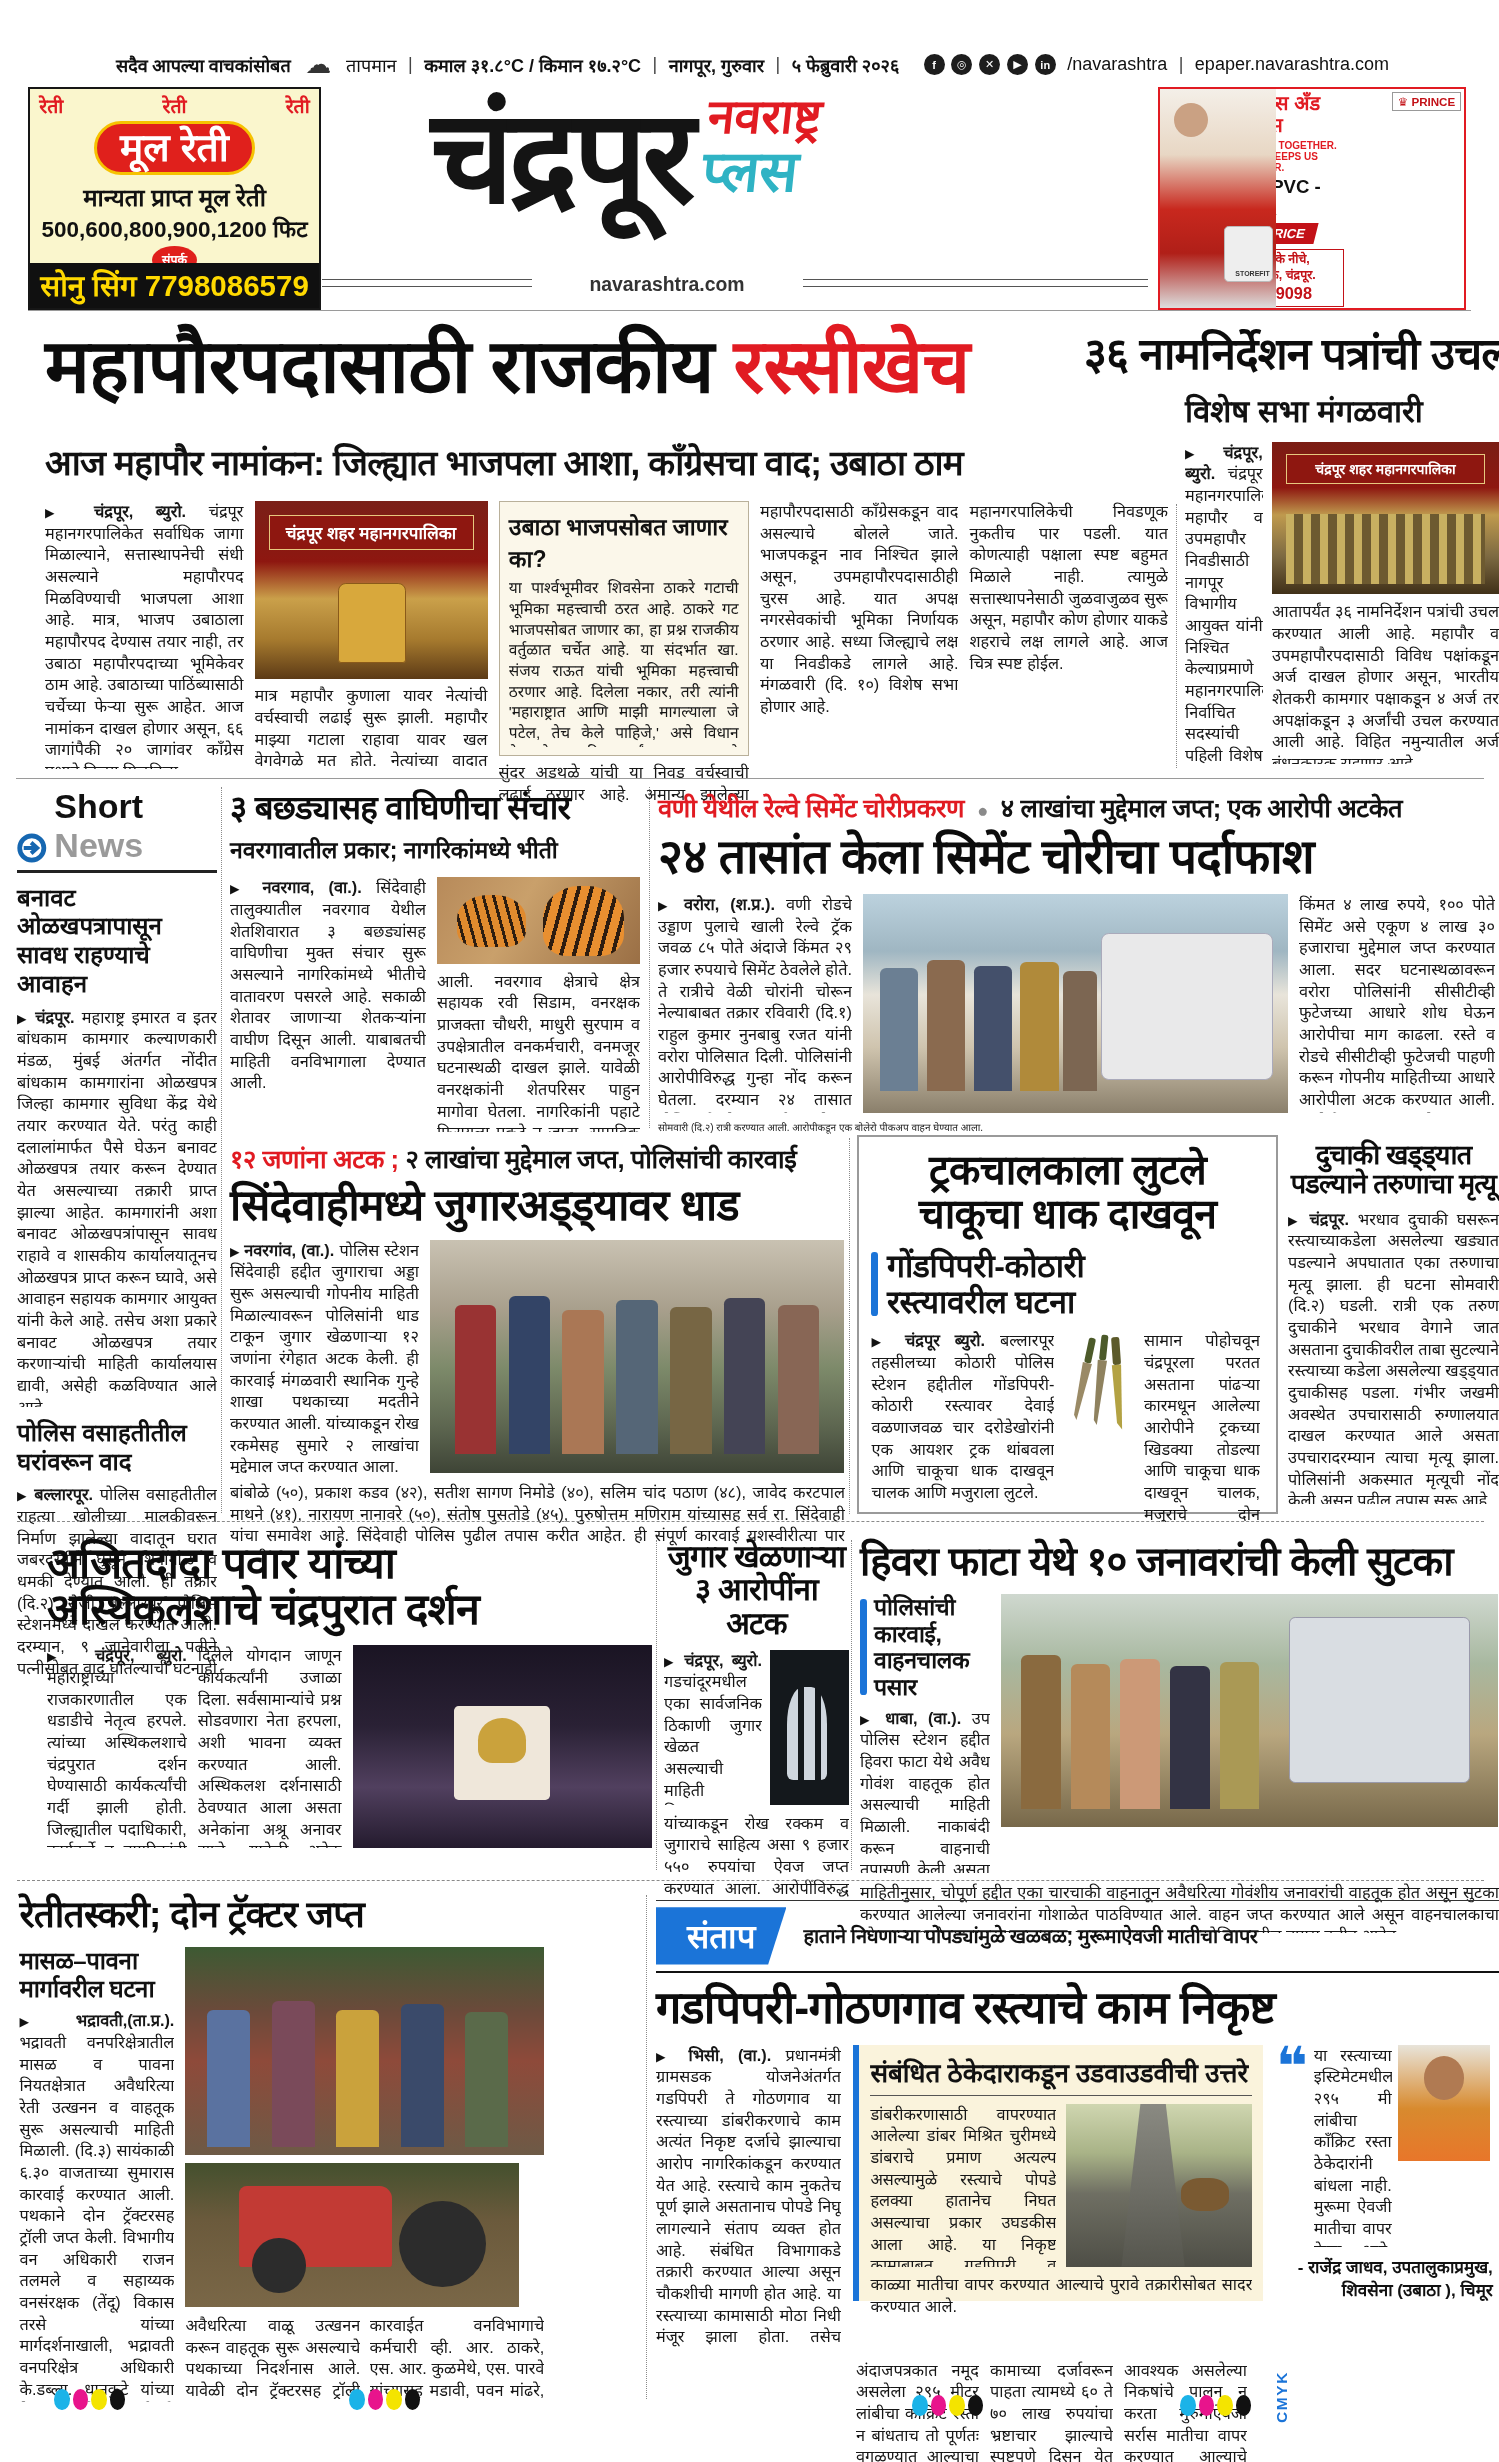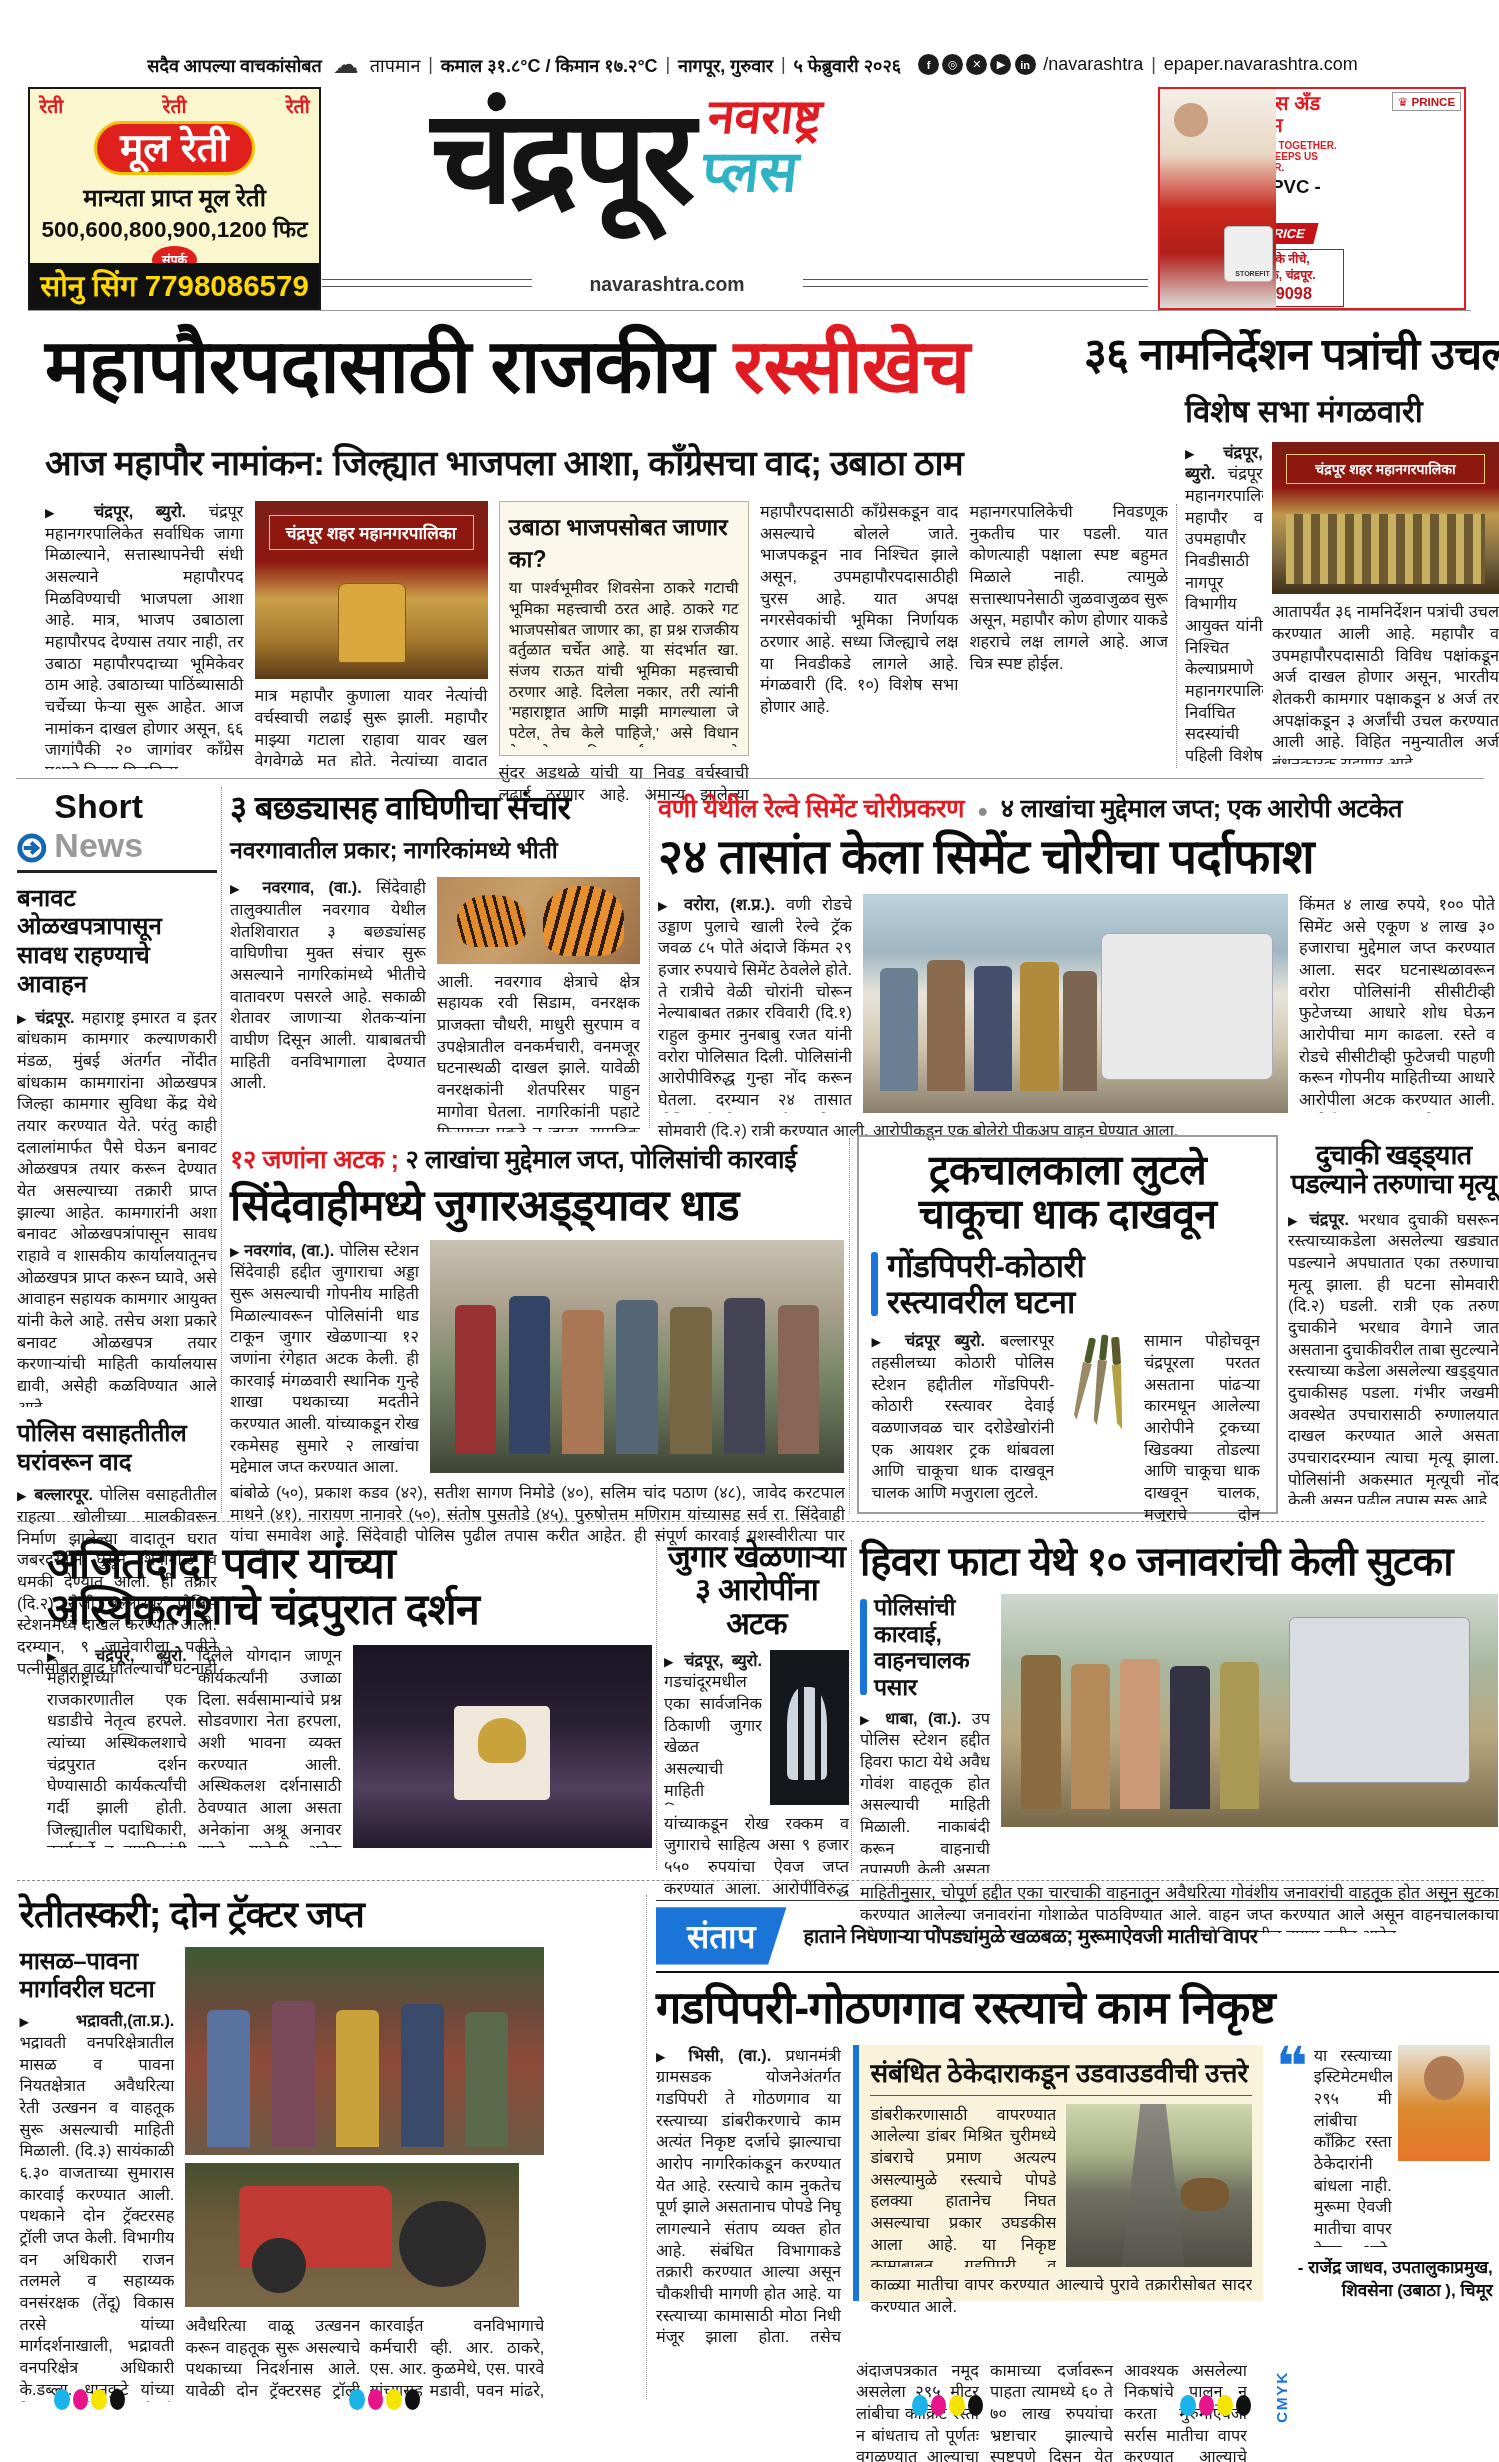--- a/index.html
+++ b/index.html
@@ -10,37 +10,37 @@
   .dl{font-weight:bold}
   .dl::before{content:"▶ ";font-size:12.4px;color:#111}
   .hl{font-weight:bold;color:#0c0c0c;letter-spacing:-0.8px;line-height:1.08}
   .red{color:#e11b22}
   .vline{border-left:0.8px dotted #8a8a8a}
   .hline{border-top:0.8px solid #9a9a9a}
   .hdash{border-top:1.6px dashed #8a8a8a}
   .ph{position:relative;overflow:hidden}
   .sign{position:absolute;left:0;right:0;top:8%;margin:0 6%;background:#8e1710;color:#fff;
         text-align:center;font-weight:bold;padding:4.7px 1.6px;font-size:17px;border:1.6px solid #e7c87e}
-  .cap{font-size:16px;line-height:1.3;color:#222}
+  .cap{font-size:10px;line-height:1.3;color:#222}
   .dot{width:15.5px;height:21px;border-radius:50%;display:inline-block;margin-right:3.1px}
   .c-c{background:#1bb3e8}.c-m{background:#e8148c}.c-y{background:#f4e400}.c-k{background:#111}
   .soc{display:inline-flex;align-items:center;justify-content:center;width:21px;height:21px;
        border-radius:50%;background:#1d1d1d;color:#fff;font-size:11px;font-weight:bold;margin-right:3.1px}
   .topitem{white-space:nowrap}
   .sep{color:#444;padding:0 7.8px;font-weight:normal}
   .kick{font-weight:bold;font-size:25.6px;letter-spacing:-0.4px}
   .subh{font-weight:bold;font-size:32px;line-height:1.15;letter-spacing:-0.4px}
   .bluebar{position:absolute;left:0;top:4.7px;width:7px;bottom:4.7px;background:#1b74d8;border-radius:3.1px}
 </style>
 </head>
 <body>
 
 <div id="page">
 
-  <div class="abs" style="left:116px;top:45px;width:1273px;height:39px;display:flex;align-items:center;justify-content:center;font-size:18px">
+  <div class="abs" style="left:116px;top:45px;width:1273px;height:39px;display:flex;align-items:center;justify-content:space-between;font-size:18px">
     <span class="topitem" style="font-family:'Liberation Serif','DejaVu Serif',serif;font-weight:bold">सदैव आपल्या वाचकांसोबत</span>
     <span style="font-size:26px;padding:0 11px;color:#333">☁</span>
     <span class="topitem">तापमान</span>
     <span class="sep">|</span>
     <span class="topitem" style="font-weight:bold">कमाल ३१.८°C / किमान १७.२°C</span>
     <span class="sep">|</span>
     <span class="topitem" style="font-weight:bold">नागपूर, गुरुवार</span>
     <span class="sep">|</span>
     <span class="topitem" style="font-weight:bold">५ फेब्रुवारी २०२६</span>
     <span style="width:17px"></span>

